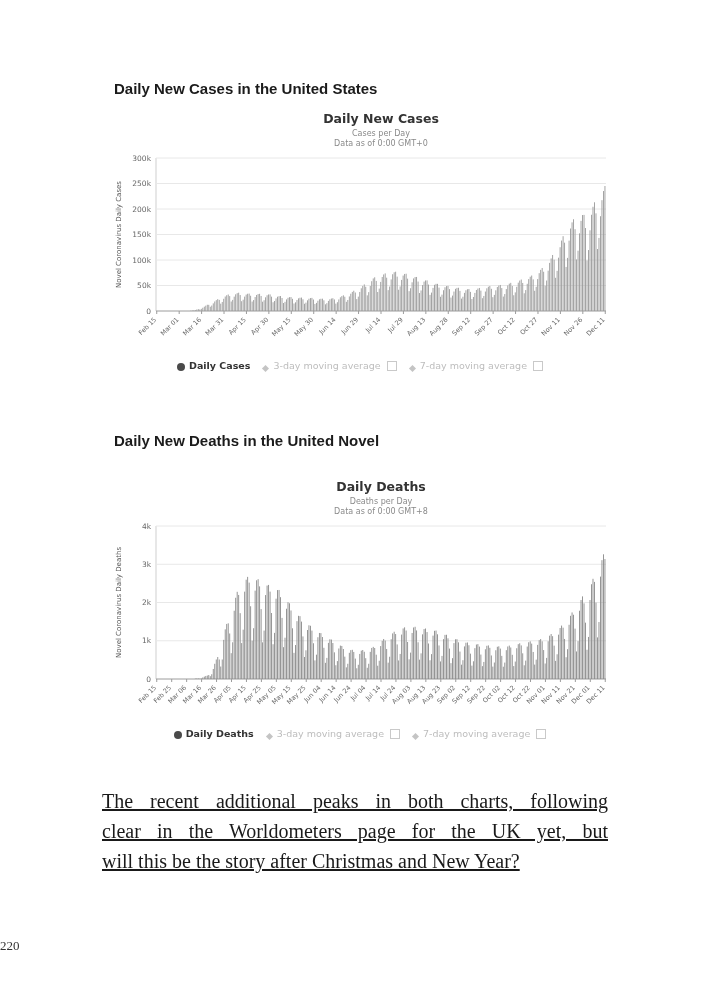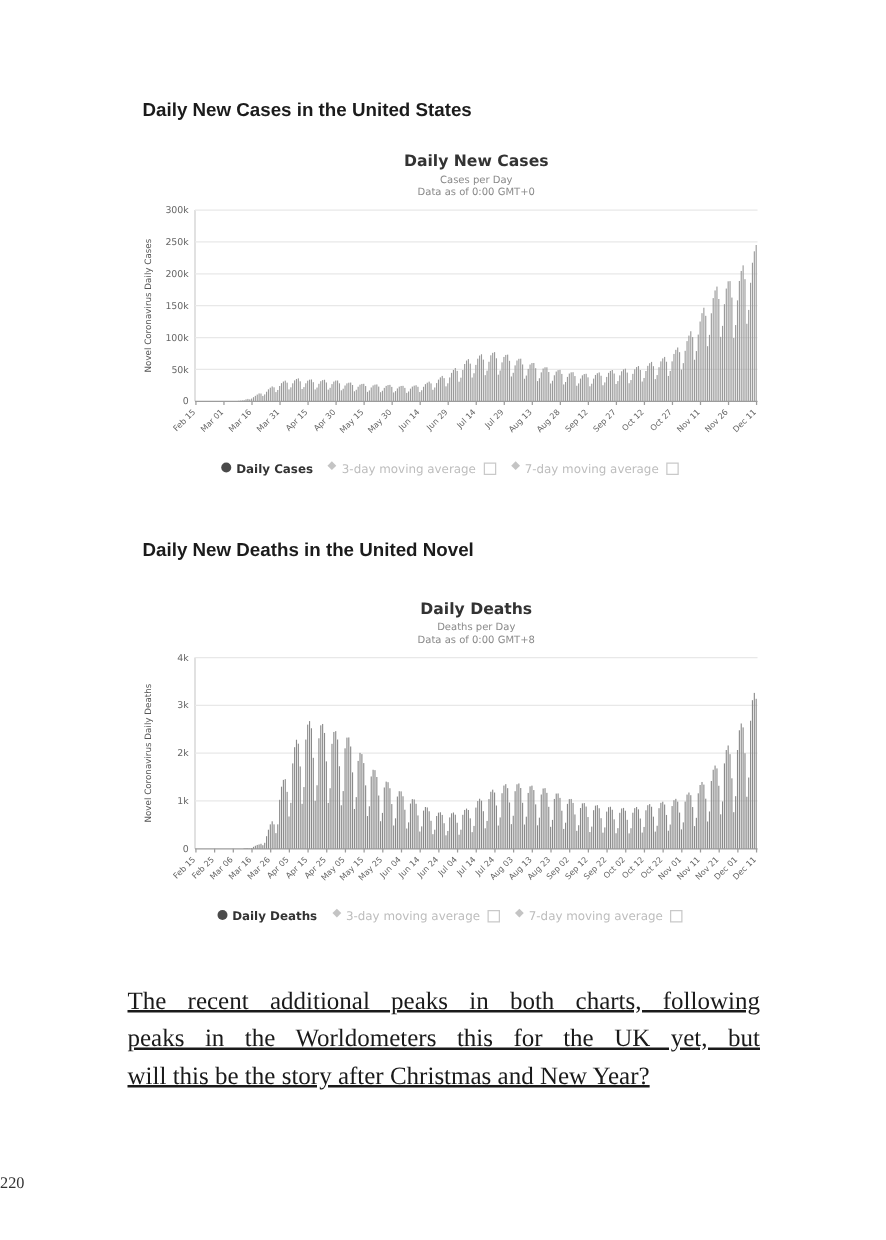--- a/index.html
+++ b/index.html
@@ -4,41 +4,41 @@
 <style>
   html,body{margin:0;padding:0;background:#ffffff;}
   .page{position:relative;width:709px;height:992px;background:#fff;overflow:hidden;
         font-family:"DejaVu Sans",sans-serif;padding-left:12px;}
   .heading{position:absolute;left:114px;font-family:"Liberation Sans",sans-serif;
            font-size:15px;font-weight:600;color:#1b1b1b;}
   .chart-block{position:absolute;left:110px;width:500px;}
   .chart-block svg{display:block;}
   .legend{display:flex;justify-content:center;align-items:center;gap:13px;
           margin-top:2px;font-size:9.5px;color:#333;font-family:"DejaVu Sans",sans-serif;}
-  .legend .li{display:inline-flex;align-items:flex-start;white-space:nowrap;}
+  .legend .li{display:inline-flex;align-items:flex-end;white-space:nowrap;}
   .legend .dot{width:8px;height:8px;border-radius:50%;background:#4a4a4a;display:inline-block;margin-right:4px;}
   .legend .diamond{width:5px;height:5px;background:#c4c4c4;transform:rotate(45deg);display:inline-block;margin-right:5px;}
   .legend .cb{width:8px;height:8px;border:1px solid #c9c9c9;background:#fff;display:inline-block;margin-left:6px;}
   .legend .lbl.bold{font-weight:bold;color:#333;}
   .legend .lbl.muted{color:#bdbdbd;}
   .para{position:absolute;left:102px;top:786px;width:506px;
         font-family:"Liberation Serif",serif;font-size:20px;line-height:30px;color:#1a1a1a;text-decoration:underline;}
   .pline{text-align:justify;text-align-last:justify;}
   .pline.last{text-align:left;text-align-last:left;}
   .pageno{position:absolute;left:0;right:0;top:938px;text-align:left;
           font-family:"Liberation Serif",serif;font-size:13px;color:#333;}
 </style>
 </head>
 <body>
 
 <div class="page">
 
   <div class="heading" style="top:80px">Daily New Cases in the United States</div>
 
-  <div class="chart-block" style="top:118px">
+  <div class="chart-block" style="top:108px">
     <svg width="500" height="250" viewBox="0 0 500 250">
         <g>
           <text x="271" y="15" font-size="12.5" fill="#333" text-anchor="middle" font-family="&quot;DejaVu Sans&quot;, sans-serif" font-weight="bold">Daily New Cases</text>
           <text x="271" y="28" font-size="8" fill="#8a8a8a" text-anchor="middle" font-family="&quot;DejaVu Sans&quot;, sans-serif">Cases per Day</text>
           <text x="271" y="38" font-size="8" fill="#8a8a8a" text-anchor="middle" font-family="&quot;DejaVu Sans&quot;, sans-serif">Data as of 0:00 GMT+0</text>
         </g>
         <g>
           <text x="11" y="126.5" font-size="7" fill="#555" text-anchor="middle" font-family="&quot;DejaVu Sans&quot;, sans-serif" transform="rotate(-90 11 126.5)">Novel Coronavirus Daily Cases</text>
           <text x="41" y="205.5" font-size="7.5" fill="#666" text-anchor="end" font-family="&quot;DejaVu Sans&quot;, sans-serif">0</text>
           <text x="41" y="180" font-size="7.5" fill="#666" text-anchor="end" font-family="&quot;DejaVu Sans&quot;, sans-serif">50k</text>
@@ -781,19 +781,19 @@
       <span class="li">
         <span class="diamond"></span>
         <span class="lbl muted">7-day moving average</span>
         <span class="cb"></span>
       </span>
     </div>
   </div>
 
   <div class="para">
     <div class="pline">The recent additional peaks in both charts, following</div>
-    <div class="pline">peaks in the Worldometers this for the UK yet, but</div>
+    <div class="pline">clear in the Worldometers page for the UK yet, but</div>
     <div class="pline last">will this be the story after Christmas and New Year?</div>
   </div>
 
   <div class="pageno">220</div>
 
 </div>
 
 </body></html>

